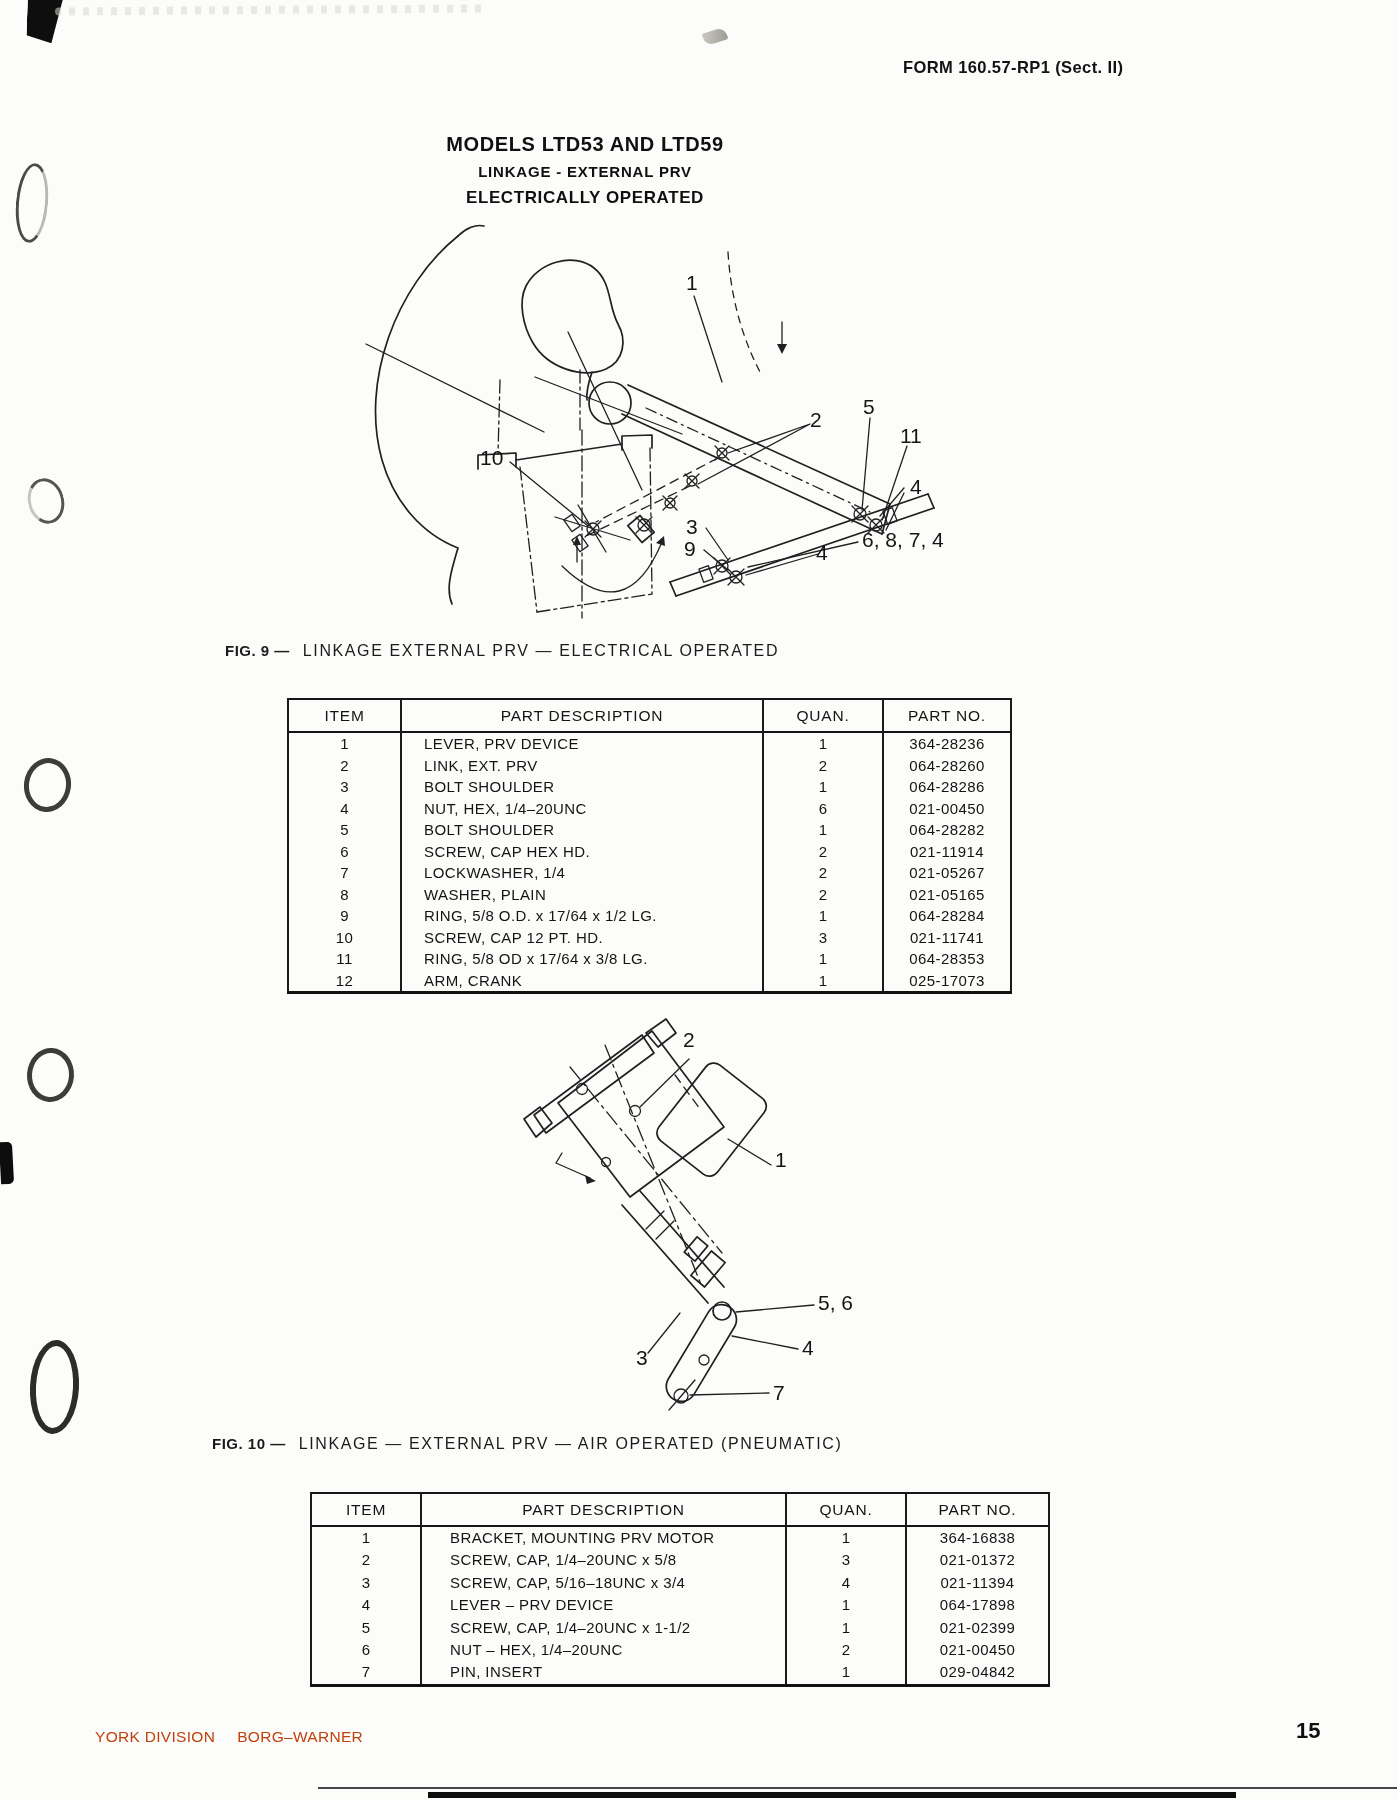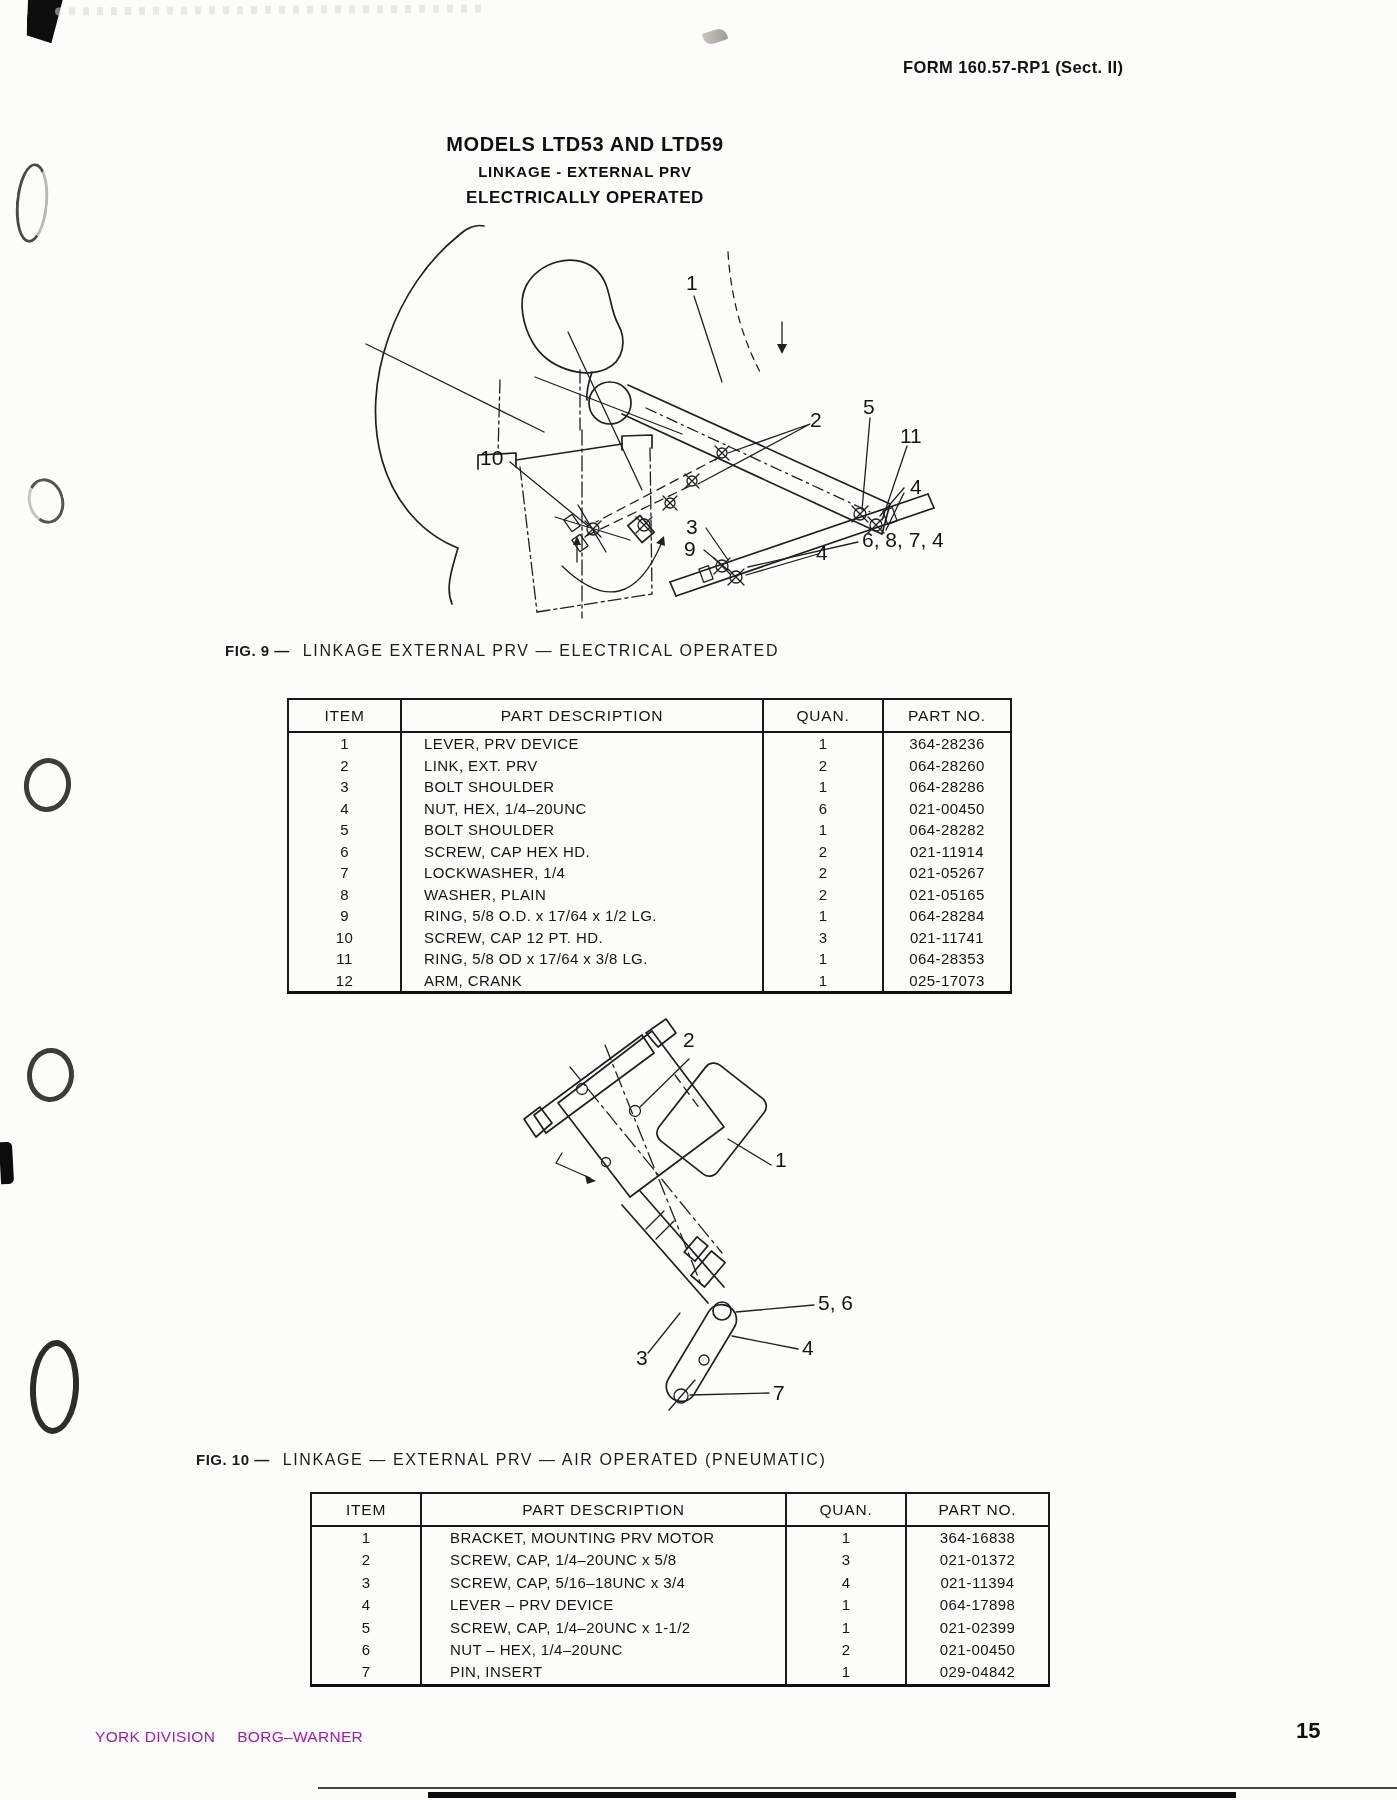--- a/index.html
+++ b/index.html
@@ -29,23 +29,23 @@
                font-size:16.5px;font-weight:bold;letter-spacing:.4px;color:#121212;}
   .title-block{position:absolute;left:400px;top:131px;width:370px;text-align:center;color:#101010;}
   .title-block .t1{font-size:20px;font-weight:bold;letter-spacing:.6px;line-height:27px;}
   .title-block .t2{font-size:15px;font-weight:bold;letter-spacing:.8px;line-height:27px;}
   .title-block .t3{font-size:17px;font-weight:bold;letter-spacing:.6px;line-height:25px;}
 
   .fig-caption{position:absolute;white-space:nowrap;color:#1b1b1b;}
   .fig-caption .lbl{font-weight:bold;font-size:15px;letter-spacing:.5px;margin-right:13px;}
   .fig-caption .cap{font-size:16px;letter-spacing:1.6px;}
   .cap9{left:225px;top:642px;}
-  .cap10{left:196px;top:1435px;margin-top:16px;}
-
-  .footer-left{position:absolute;left:95px;top:1728px;font-size:15.5px;letter-spacing:.3px;color:#a21caf;}
+  .cap10{left:212px;top:1435px;}
+
+  .footer-left{position:absolute;left:95px;top:1728px;font-size:15.5px;letter-spacing:.3px;color:#c2410c;}
   .footer-left .gap{display:inline-block;width:22px;}
   .page-number{position:absolute;left:1296px;top:1718px;font-size:22px;font-weight:bold;color:#0f0f0f;}
 
   
   .tbl{position:absolute;}
   .tbl table{border-collapse:collapse;table-layout:fixed;
              font-family:"Liberation Sans",sans-serif;font-size:15px;color:#141414;
              border-top:2.5px solid #161616;border-bottom:3px solid #111;border-right:2px solid #1a1a1a;}
   .tbl thead tr{border-bottom:2.5px solid #161616;}
   .tbl th{font-weight:400;font-size:15.5px;height:29px;letter-spacing:.8px;border-left:2px solid #1a1a1a;margin-left:21px;}

